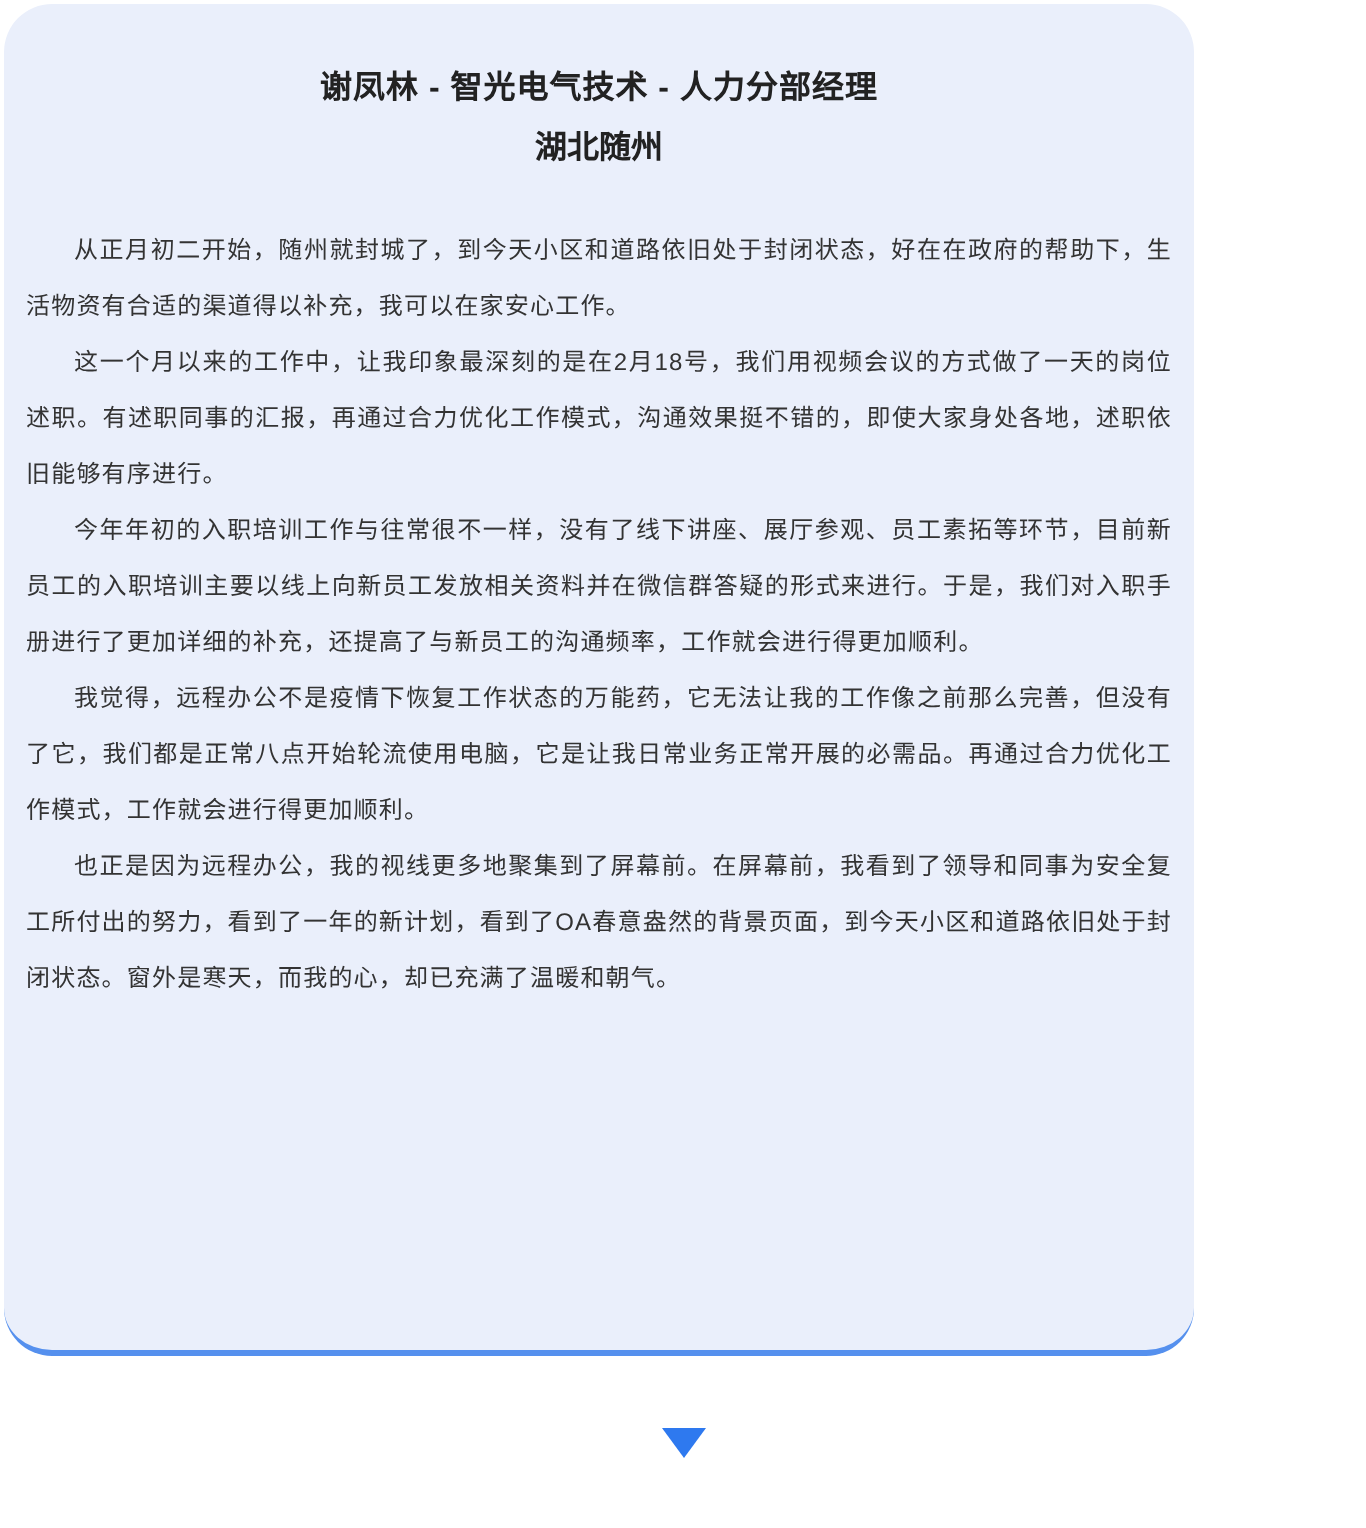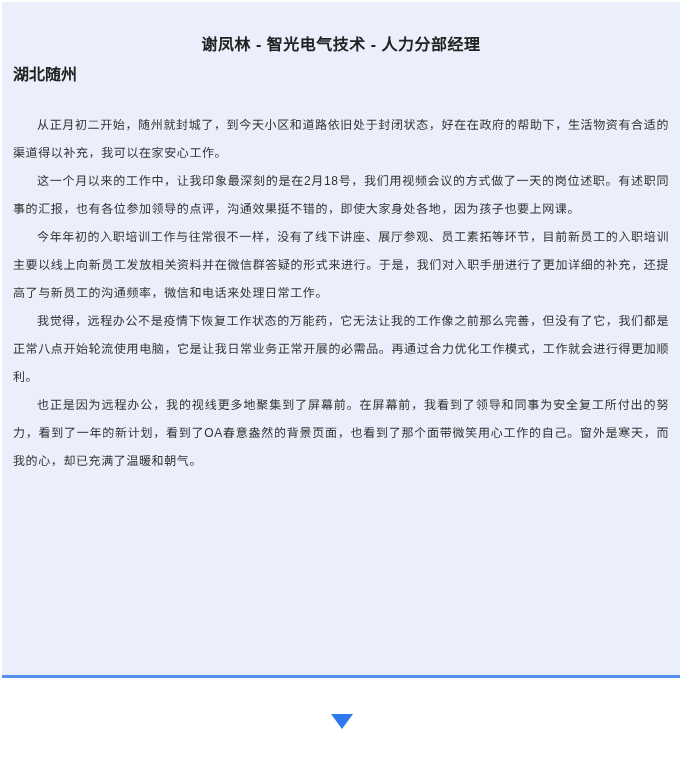--- a/index.html
+++ b/index.html
@@ -13,41 +13,43 @@
   html,body{margin:0;padding:0;}
   body{
     width:683px;
     height:764px;
     background:#ffffff;
     font-family:"Liberation Sans","DejaVu Sans",sans-serif;
     overflow:hidden;
   }
   .panel{
     margin:2px 0 0 2px;
-    width:678px;
+    width:595px;
     height:676px;
     background:var(--panel-bg);
     border-bottom:3px solid var(--divider);
     padding:28px 11px 6px 11px;
     overflow:hidden;
+    border-radius:24px;
   }
   .title{
     margin:0;
     font-size:16px;
     font-weight:bold;
     line-height:30px;
     text-align:center;
     color:var(--title-color);
     letter-spacing:0.5px;
   }
   .subtitle{
     margin:0;
     font-size:16px;
     font-weight:bold;
     line-height:30px;
+    text-align:center;
     color:var(--title-color);
   }
   .article-body{
     margin-top:21px;
   }
   .article-body p{
     margin:0;
     font-size:12px;
     line-height:28px;
     color:var(--body-color);
@@ -75,22 +77,22 @@
   }
 </style>
 </head>
 <body>
 
 <div class="panel">
   <h1 class="title">谢凤林 - 智光电气技术 - 人力分部经理</h1>
   <h2 class="subtitle">湖北随州</h2>
   <div class="article-body">
     <p>从正月初二开始，随州就封城了，到今天小区和道路依旧处于封闭状态，好在在政府的帮助下，生活物资有合适的渠道得以补充，我可以在家安心工作。</p>
-    <p>这一个月以来的工作中，让我印象最深刻的是在2月18号，我们用视频会议的方式做了一天的岗位述职。有述职同事的汇报，也有各位参加领导的点评，沟通效果挺不错的，即使大家身处各地，因为孩子也要上网课。</p>
-    <p>今年年初的入职培训工作与往常很不一样，没有了线下讲座、展厅参观、员工素拓等环节，目前新员工的入职培训主要以线上向新员工发放相关资料并在微信群答疑的形式来进行。于是，我们对入职手册进行了更加详细的补充，还提高了与新员工的沟通频率，微信和电话来处理日常工作。</p>
+    <p>这一个月以来的工作中，让我印象最深刻的是在2月18号，我们用视频会议的方式做了一天的岗位述职。有述职同事的汇报，再通过合力优化工作模式，沟通效果挺不错的，即使大家身处各地，述职依旧能够有序进行。</p>
+    <p>今年年初的入职培训工作与往常很不一样，没有了线下讲座、展厅参观、员工素拓等环节，目前新员工的入职培训主要以线上向新员工发放相关资料并在微信群答疑的形式来进行。于是，我们对入职手册进行了更加详细的补充，还提高了与新员工的沟通频率，工作就会进行得更加顺利。</p>
     <p>我觉得，远程办公不是疫情下恢复工作状态的万能药，它无法让我的工作像之前那么完善，但没有了它，我们都是正常八点开始轮流使用电脑，它是让我日常业务正常开展的必需品。再通过合力优化工作模式，工作就会进行得更加顺利。</p>
-    <p>也正是因为远程办公，我的视线更多地聚集到了屏幕前。在屏幕前，我看到了领导和同事为安全复工所付出的努力，看到了一年的新计划，看到了OA春意盎然的背景页面，也看到了那个面带微笑用心工作的自己。窗外是寒天，而我的心，却已充满了温暖和朝气。</p>
+    <p>也正是因为远程办公，我的视线更多地聚集到了屏幕前。在屏幕前，我看到了领导和同事为安全复工所付出的努力，看到了一年的新计划，看到了OA春意盎然的背景页面，到今天小区和道路依旧处于封闭状态。窗外是寒天，而我的心，却已充满了温暖和朝气。</p>
   </div>
 </div>
 
 <div class="footer">
   <div class="triangle-down" title=""></div>
 </div>
 
 </body></html>

